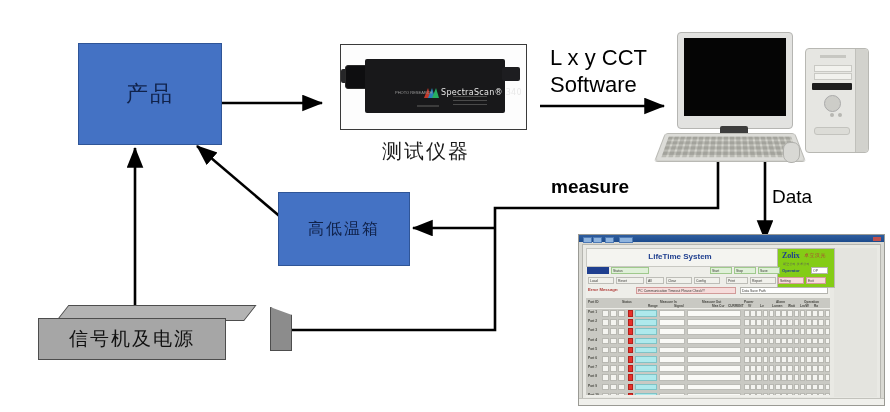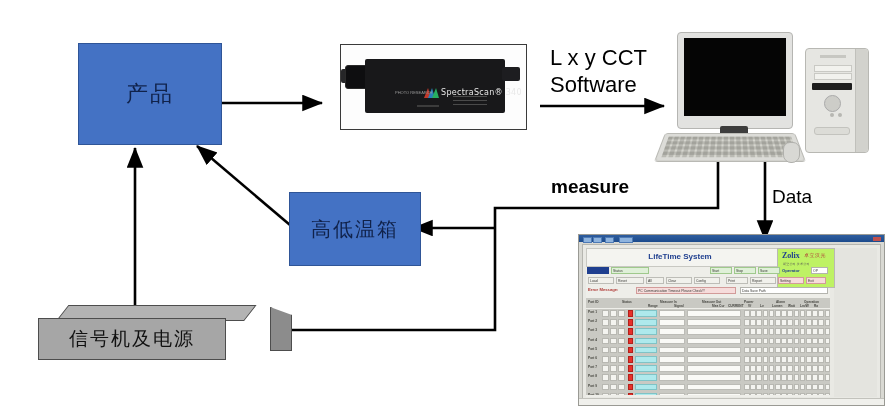--- a/index.html
+++ b/index.html
@@ -123,21 +123,21 @@
     background:linear-gradient(to bottom,#2f5d9e,#1c4b8c);}
   .sw-tbtn{position:absolute;top:1.5px;height:4px;width:7px;background:#8fb4de;border:1px solid #4e7ab5;}
   #sw-close{position:absolute;right:3px;top:1.5px;height:4px;width:8px;background:#c0504d;}
   #sw-body{position:absolute;left:3px;top:9px;right:3px;bottom:4px;background:#e9e9e4;border:1px solid #b6b6b0;}
   #sw-panel{position:absolute;left:3px;top:3px;width:244px;bottom:3px;background:#eeeee9;}
   #sw-hdr{position:absolute;left:0;top:0;width:244px;height:17px;background:#f4f4f0;border:1px solid #c8c8c2;}
   #sw-hdr-title{position:absolute;left:0;top:3px;width:186px;text-align:center;color:#1f3f8f;
     font-size:8px;font-weight:bold;font-family:"Liberation Sans",sans-serif;}
   #sw-exit{position:absolute;right:12px;top:4px;font-size:4px;color:#b03a36;font-weight:bold;}
   #sw-exit-dot{position:absolute;right:30px;top:4px;width:6px;height:6px;border-radius:50%;background:#c0504d;}
-  #sw-logo{position:absolute;left:190px;top:-1px;width:56px;height:38px;background:#bef264;border:1px solid #b9b9b3;}
+  #sw-logo{position:absolute;left:190px;top:-1px;width:56px;height:38px;background:#84cc16;border:1px solid #b9b9b3;}
   #sw-logo-z{position:absolute;left:4px;top:2px;color:#1f3f8f;font-size:8px;font-weight:bold;
     font-family:"Liberation Serif",serif;}
   #sw-logo-cn{position:absolute;left:26px;top:3px;color:#b03a36;font-size:5px;letter-spacing:.5px;
     font-family:"DejaVu Sans",sans-serif;}
   #sw-logo-sub{position:absolute;left:5px;top:13px;color:#5a5a55;font-size:3px;letter-spacing:.2px;}
 
   #sw-row1{position:absolute;left:0;top:19px;width:244px;height:9px;}
   #sw-row2{position:absolute;left:0;top:29px;width:244px;height:9px;}
   #sw-row3{position:absolute;left:0;top:39px;width:244px;height:9px;}
   .mini{position:absolute;height:7px;background:#f1f1ec;border:1px solid #bdbdb7;font-size:3.4px;
@@ -207,20 +207,21 @@
       </svg>
       <div class="spec-tiny">PHOTO RESEARCH</div>
       <div class="spec-text">SpectraScan® 340</div>
       <div class="spec-vent3"></div>
       <div class="spec-vent"></div>
       <div class="spec-vent2"></div>
       <div class="spec-foot"></div>
     </div>
     <div class="spec-tail"></div>
   </div>
+  <div class="label-cn" style="left:382px;top:138px;">测试仪器</div>
 
   <div class="label-plain" style="left:550px;top:45px;">L x y CCT</div>
   <div class="label-plain" style="left:550px;top:72px;">Software</div>
 
   <div id="pc">
     <div class="mon-frame">
       <div class="mon-screen"></div>
       <div class="mon-chin"></div>
     </div>
     <div class="mon-neck"></div>
@@ -238,21 +239,21 @@
       <div class="tw-knob" style="top:46px;"></div>
       <div class="tw-dot" style="left:24px;top:64px;"></div>
       <div class="tw-dot" style="left:32px;top:64px;"></div>
       <div class="tw-badge" style="top:78px;"></div>
     </div>
   </div>
 
   <div class="label-plain label-bold" style="left:551px;top:176px;font-size:19px;">measure</div>
   <div class="label-plain" style="left:772px;top:186px;font-size:19px;">Data</div>
 
-  <div class="blue-box" id="chamber-box" style="left:289px;top:192px;width:130px;height:72px;font-size:20px;">
+  <div class="blue-box" id="chamber-box" style="left:278px;top:192px;width:130px;height:72px;font-size:16px;">
     <span>高低温箱</span>
   </div>
 
   <div id="psu-wrap">
     <div id="psu-top"></div>
     <div id="psu-side"></div>
     <div id="psu-face">
       <span>信号机及电源</span>
     </div>
   </div>

